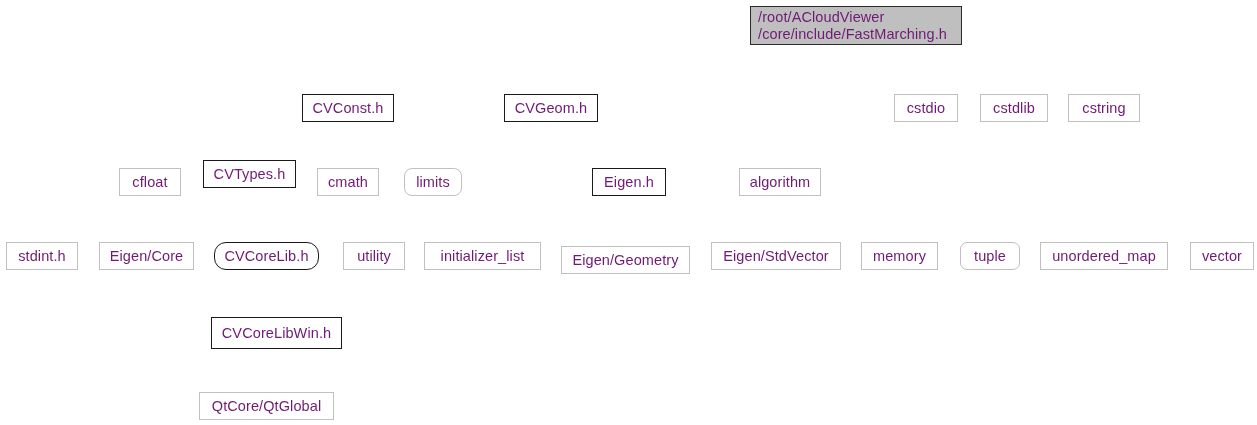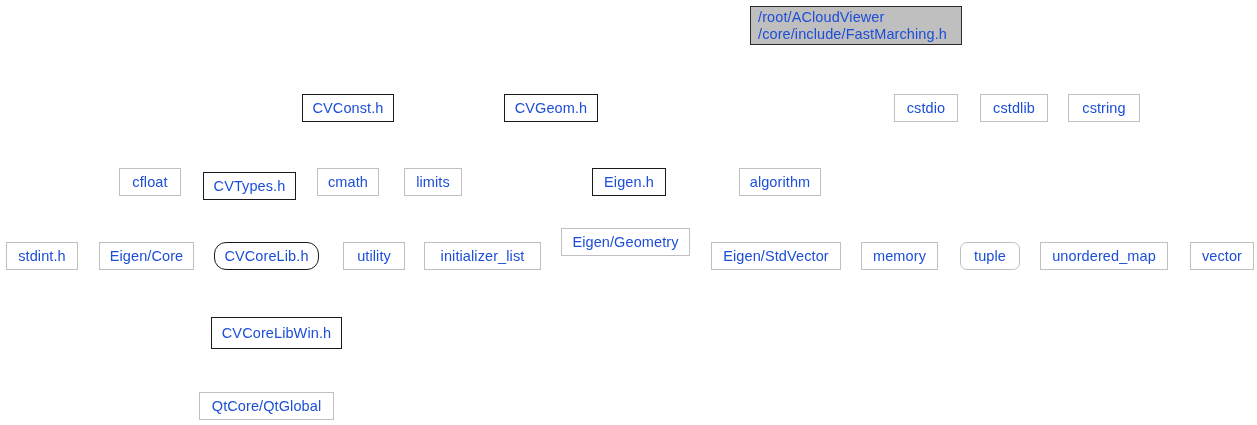--- a/index.html
+++ b/index.html
@@ -25,21 +25,21 @@
   }
   .node {
     position: absolute;
     box-sizing: border-box;
     display: flex;
     align-items: center;
     justify-content: center;
     text-align: center;
     background: #ffffff;
     border: 1px solid #c0c0c0;
-    color: #1d4ed8;
+    color: #701a75;
     font-size: 14.5px;
     line-height: 17px;
     white-space: pre-line;
     letter-spacing: 0.1px;
   }
   .node.strong {
     border: 1.6px solid #1a1a1a;
   }
   .node.root {
     background: #bfbfbf;
@@ -131,31 +131,31 @@
     </svg>
   <div id="node-layer">
       <div class="node root" style="left: 750px; top: 6px; width: 212px; height: 39px;">/root/ACloudViewer
 /core/include/FastMarching.h</div>
       <div class="node strong" style="left: 302px; top: 94px; width: 92px; height: 28px;">CVConst.h</div>
       <div class="node strong" style="left: 504px; top: 94px; width: 94px; height: 28px;">CVGeom.h</div>
       <div class="node" style="left: 894px; top: 94px; width: 64px; height: 28px;">cstdio</div>
       <div class="node" style="left: 980px; top: 94px; width: 68px; height: 28px;">cstdlib</div>
       <div class="node" style="left: 1068px; top: 94px; width: 72px; height: 28px;">cstring</div>
       <div class="node" style="left: 119px; top: 168px; width: 62px; height: 28px;">cfloat</div>
-      <div class="node strong" style="left: 203px; top: 172px; width: 93px; height: 28px;">CVTypes.h</div>
+      <div class="node strong" style="left: 203px; top: 160px; width: 93px; height: 28px;">CVTypes.h</div>
       <div class="node" style="left: 317px; top: 168px; width: 62px; height: 28px;">cmath</div>
-      <div class="node" style="left: 404px; top: 168px; width: 58px; height: 28px;">limits</div>
+      <div class="node" style="left: 404px; top: 168px; width: 58px; height: 28px; border-radius: 8px;">limits</div>
       <div class="node strong" style="left: 592px; top: 168px; width: 74px; height: 28px;">Eigen.h</div>
       <div class="node" style="left: 739px; top: 168px; width: 82px; height: 28px;">algorithm</div>
       <div class="node" style="left: 6px; top: 242px; width: 72px; height: 28px;">stdint.h</div>
       <div class="node" style="left: 99px; top: 242px; width: 95px; height: 28px;">Eigen/Core</div>
       <div class="node strong" style="left: 214px; top: 242px; width: 105px; height: 28px; border-radius: 12px;">CVCoreLib.h</div>
       <div class="node" style="left: 343px; top: 242px; width: 62px; height: 28px;">utility</div>
       <div class="node" style="left: 424px; top: 242px; width: 117px; height: 28px;">initializer_list</div>
-      <div class="node" style="left: 561px; top: 228px; width: 129px; height: 28px;">Eigen/Geometry</div>
+      <div class="node" style="left: 561px; top: 246px; width: 129px; height: 28px;">Eigen/Geometry</div>
       <div class="node" style="left: 711px; top: 242px; width: 130px; height: 28px;">Eigen/StdVector</div>
       <div class="node" style="left: 861px; top: 242px; width: 77px; height: 28px;">memory</div>
       <div class="node" style="left: 960px; top: 242px; width: 60px; height: 28px; border-radius: 7px;">tuple</div>
       <div class="node" style="left: 1040px; top: 242px; width: 128px; height: 28px;">unordered_map</div>
       <div class="node" style="left: 1190px; top: 242px; width: 64px; height: 28px;">vector</div>
       <div class="node strong" style="left: 211px; top: 317px; width: 131px; height: 32px;">CVCoreLibWin.h</div>
       <div class="node" style="left: 199px; top: 392px; width: 135px; height: 28px; text-align: right;">QtCore/QtGlobal</div>
     </div>
 </div>
 

